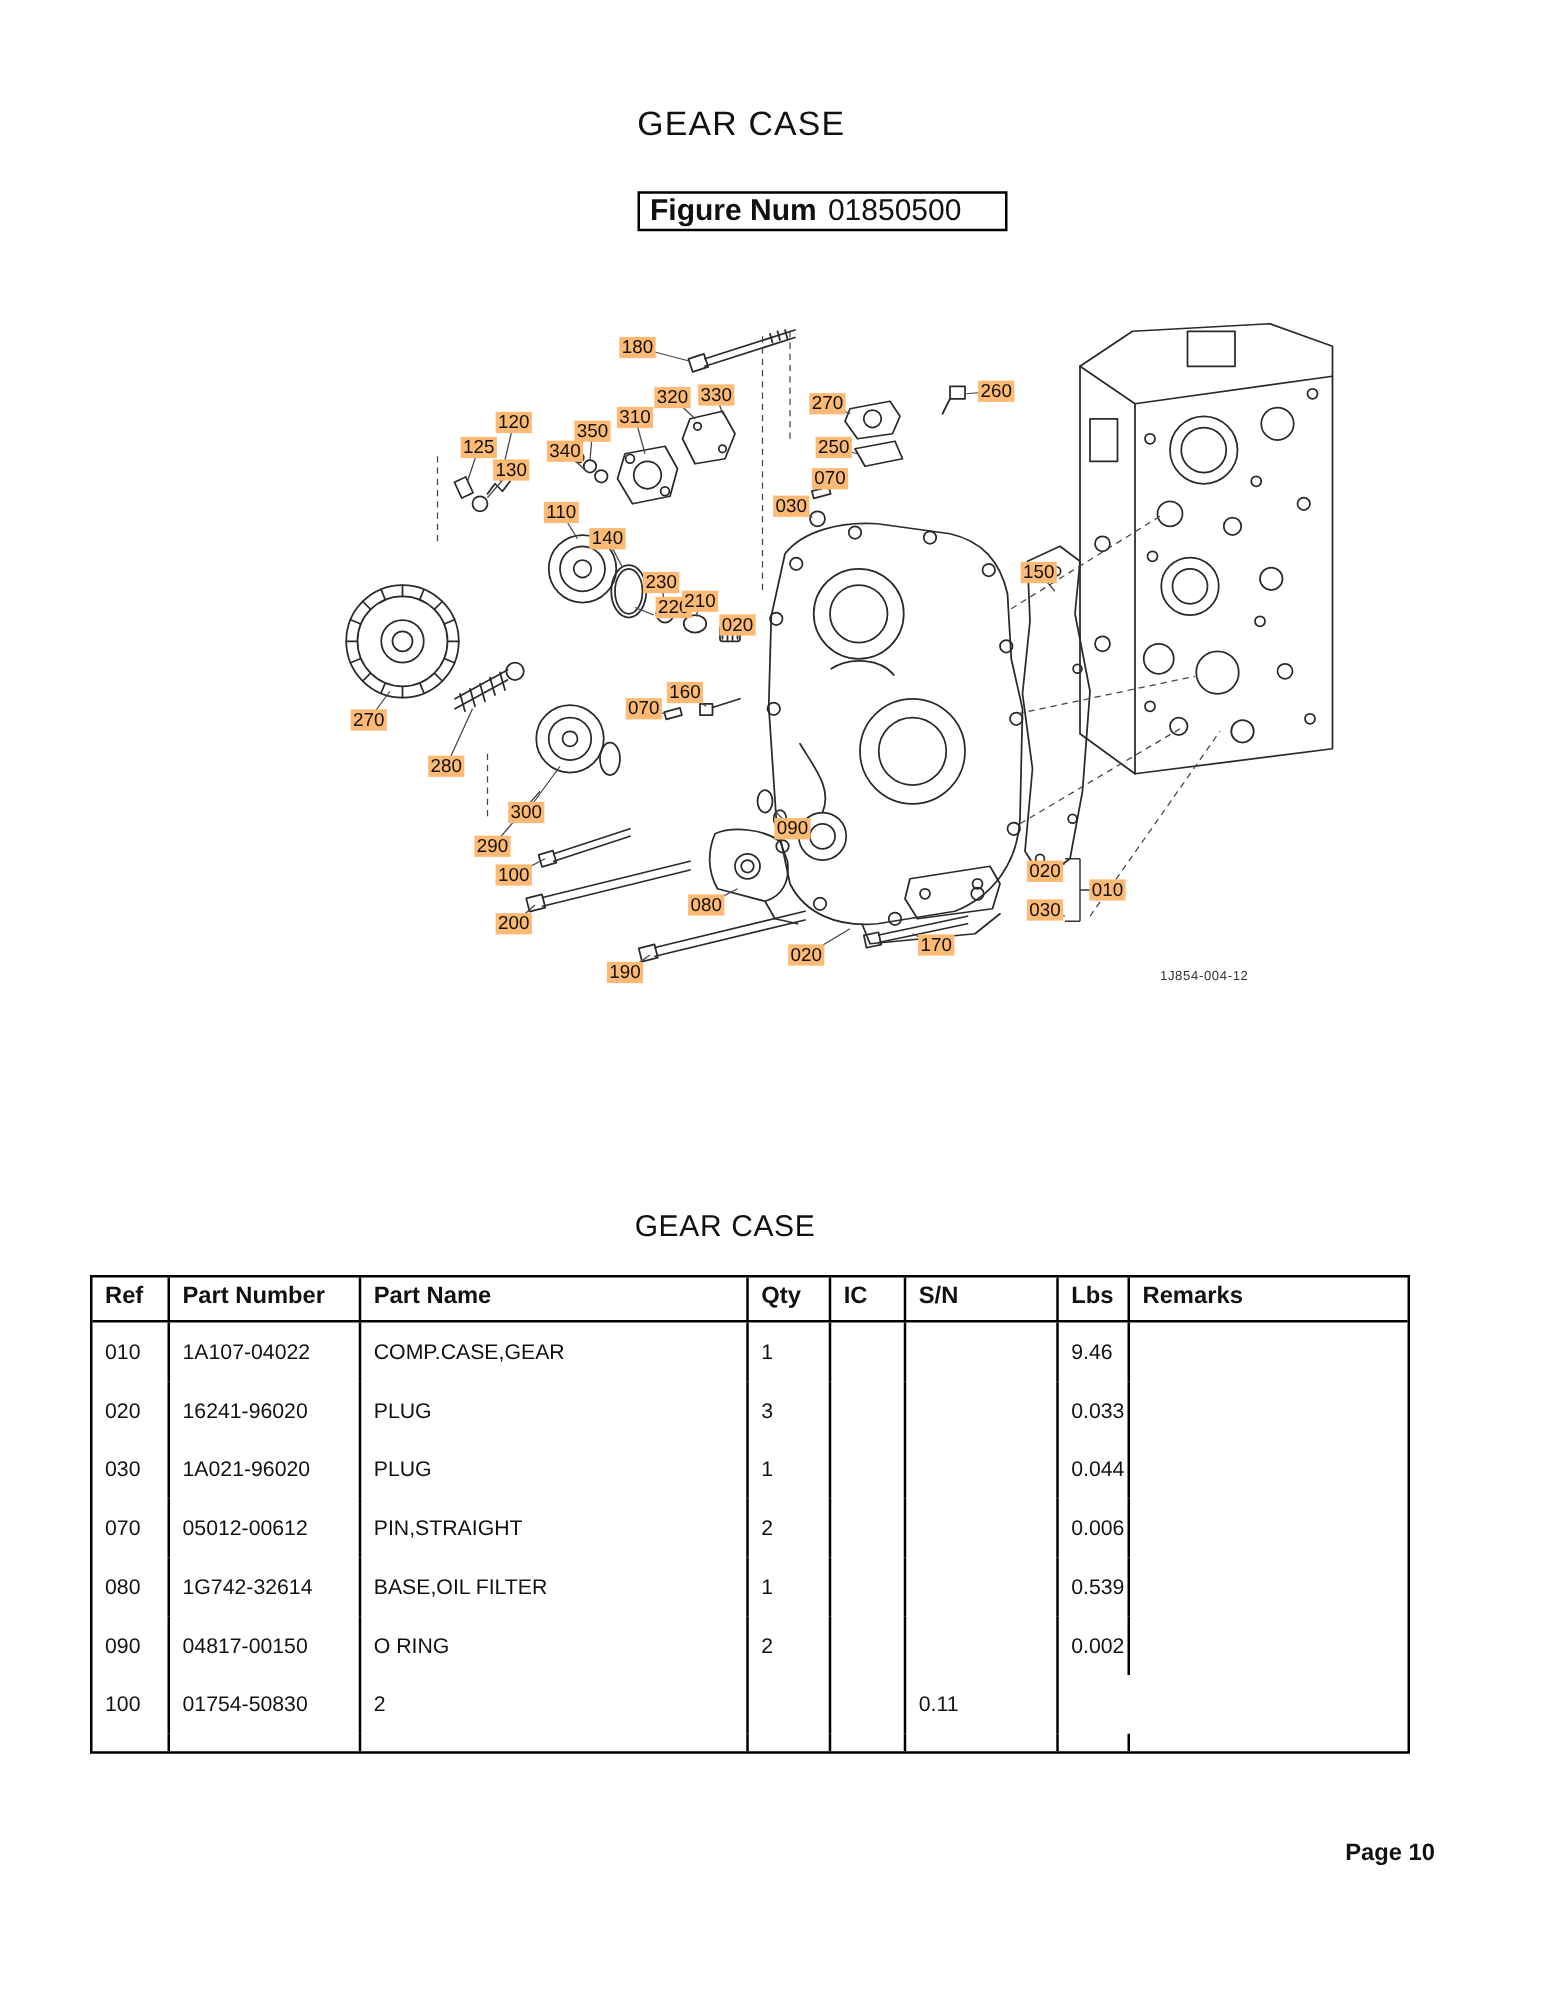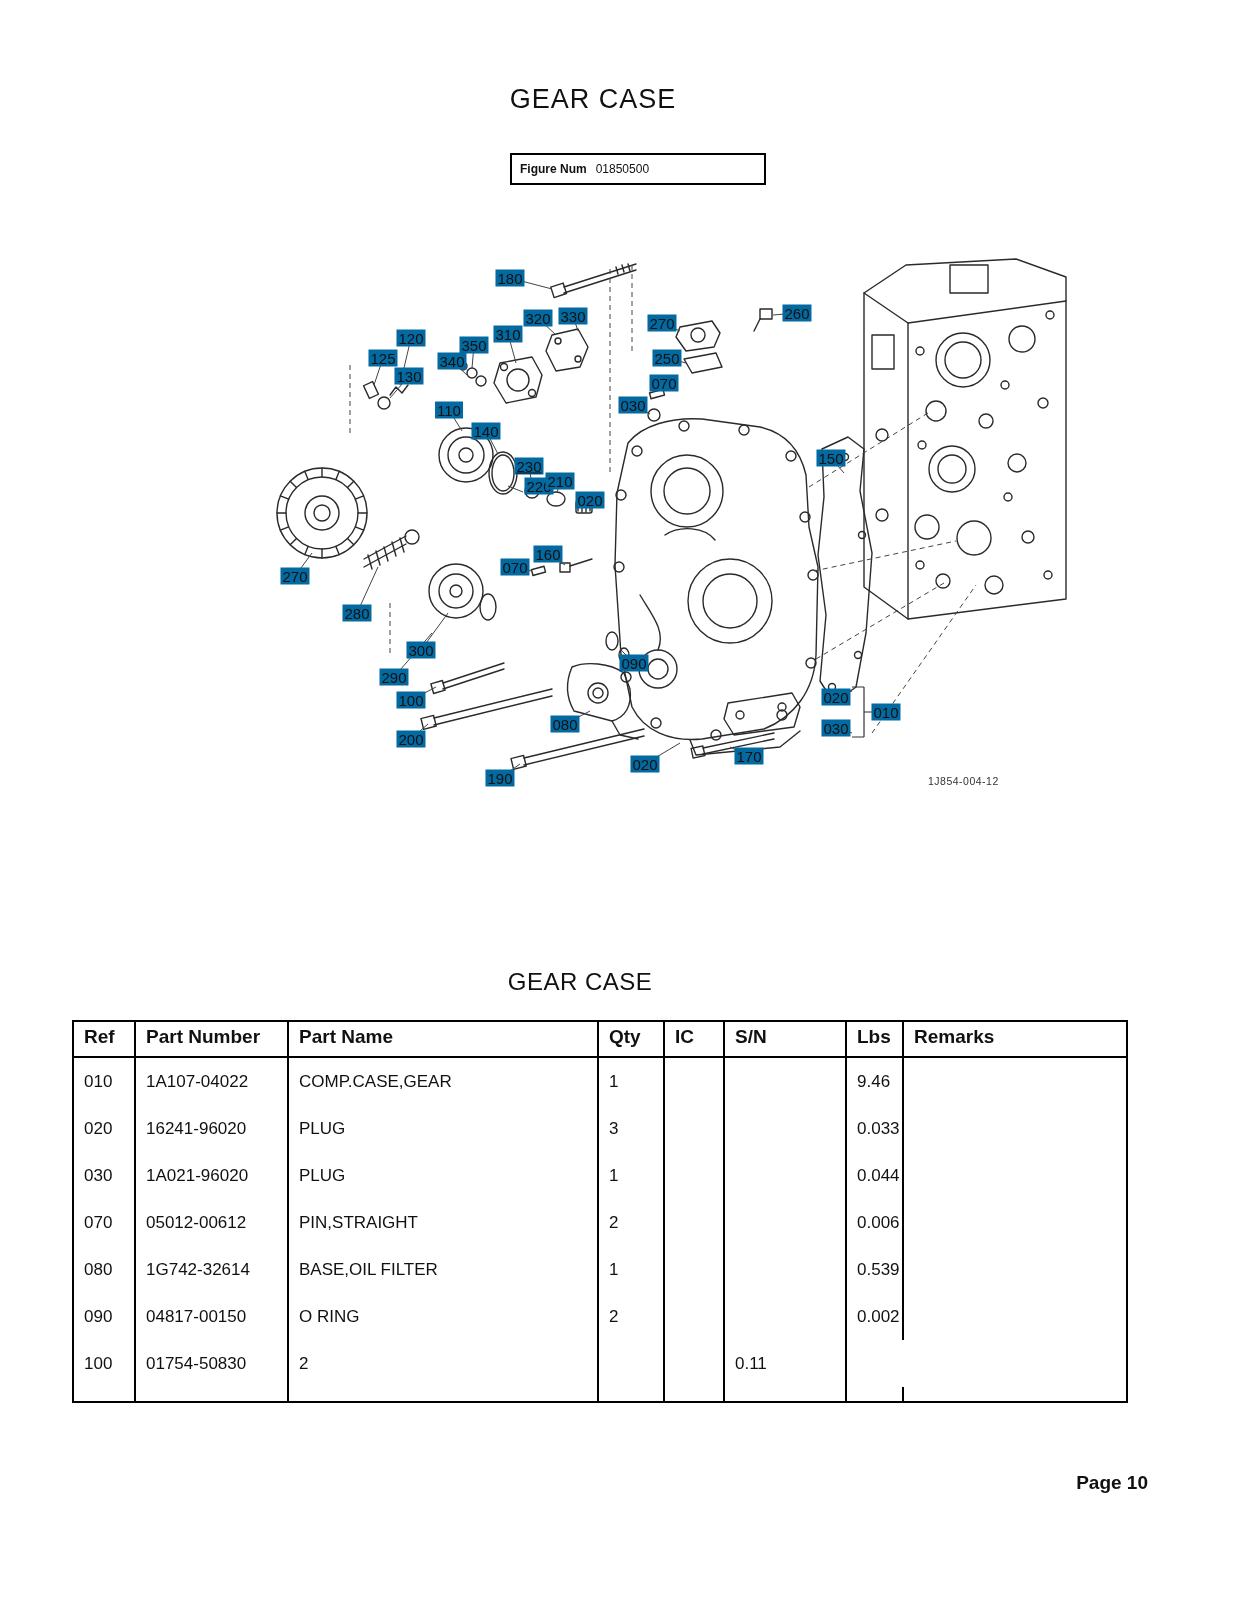--- a/index.html
+++ b/index.html
@@ -6,33 +6,33 @@
   html, body { background:#ffffff; }
   body {
     width:1236px; height:1600px; position:relative; overflow:hidden;
     font-family:"Liberation Sans", sans-serif; color:#111;
   }
   .doc-title {
     position:absolute; top:84px; left:0; width:1186px;
     text-align:center; font-size:27px; font-weight:400; letter-spacing:1px;
   }
   .figure-box {
-    position:absolute; left:510px; top:153px; width:256px; height:32px;
+    position:absolute; left:510px; top:153px; width:296px; height:32px;
     border:2px solid #000; display:flex; align-items:center; gap:9px;
-    padding-left:8px; font-size:12px; background:#fff;
+    padding-left:8px; font-size:24px; background:#fff;
   }
   .figure-box .fig-label { font-weight:bold; }
   .diagram {
     position:absolute; left:260px; top:235px; width:820px; height:570px;
   }
   .diagram svg { position:absolute; left:0; top:0; }
   .callout-layer { position:absolute; left:0; top:0; width:820px; height:570px; }
   .callout {
     position:absolute; transform:translate(-50%,-50%);
-    background:#0369a1; padding:0 2px; font-size:15px; color:#111; white-space:nowrap;
+    background:#fdba74; padding:0 2px; font-size:15px; color:#111; white-space:nowrap;
   }
   .diagram-code {
     position:absolute; left:668px; top:540px; font-size:10.5px;
     letter-spacing:0.5px; color:#333;
   }
   .section-title {
     position:absolute; top:968px; left:0; width:1160px;
     text-align:center; font-size:24px; font-weight:400; letter-spacing:0.5px;
   }
   .parts-table {
@@ -275,21 +275,21 @@
       <span class="callout" style="left: 214px; top: 110px;">350</span>
       <span class="callout" style="left: 192px; top: 126px;">340</span>
       <span class="callout" style="left: 248px; top: 99px;">310</span>
       <span class="callout" style="left: 402px; top: 88px;">270</span>
       <span class="callout" style="left: 537px; top: 78px;">260</span>
       <span class="callout" style="left: 407px; top: 123px;">250</span>
       <span class="callout" style="left: 404px; top: 148px;">070</span>
       <span class="callout" style="left: 373px; top: 170px;">030</span>
       <span class="callout" style="left: 189px; top: 175px;">110</span>
       <span class="callout" style="left: 226px; top: 196px;">140</span>
-      <span class="callout" style="left: 269px; top: 231px; text-decoration: underline;">230</span>
+      <span class="callout" style="left: 269px; top: 231px;">230</span>
       <span class="callout" style="left: 248px; top: 251px; margin-left: 31px;">220</span>
       <span class="callout" style="left: 300px; top: 246px;">210</span>
       <span class="callout" style="left: 330px; top: 265px;">020</span>
       <span class="callout" style="left: 571px; top: 223px;">150</span>
       <span class="callout" style="left: 35px; top: 341px;">270</span>
       <span class="callout" style="left: 97px; top: 378px;">280</span>
       <span class="callout" style="left: 288px; top: 319px;">160</span>
       <span class="callout" style="left: 255px; top: 332px;">070</span>
       <span class="callout" style="left: 161px; top: 415px;">300</span>
       <span class="callout" style="left: 134px; top: 442px;">290</span>

